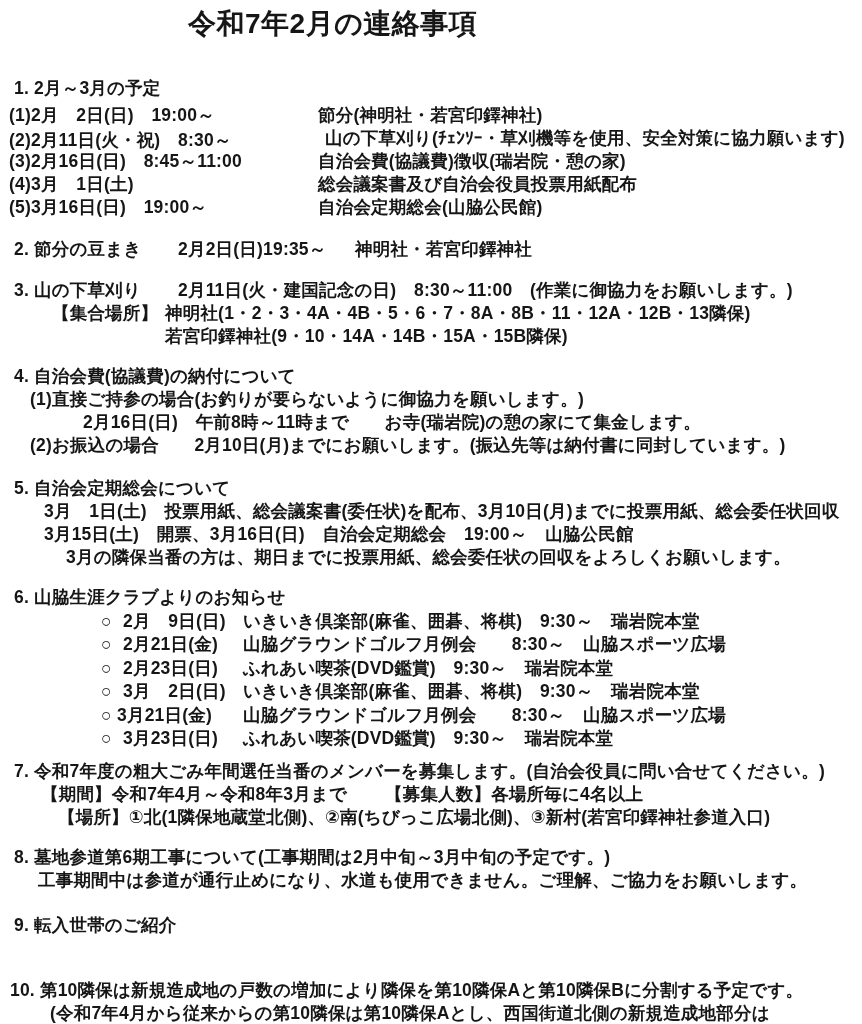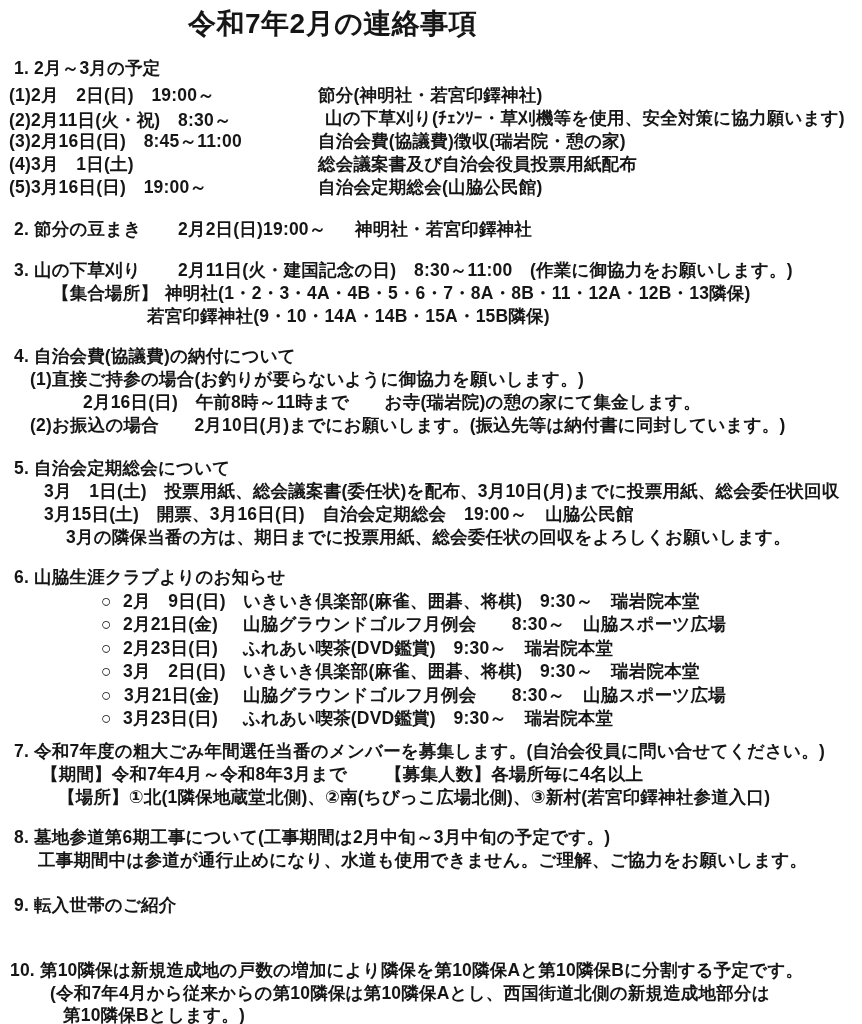--- a/index.html
+++ b/index.html
@@ -17,20 +17,21 @@
     font-family: "Liberation Sans", "DejaVu Sans", sans-serif;
   }
   
   .t {
     position: absolute;
     white-space: pre;
     font-weight: 700;
     font-size: 17.5px;
     line-height: 22px;
     letter-spacing: 0.2px;
+    margin-top: 20px;
   }
   .title {
     position: absolute;
     white-space: pre;
     font-weight: 700;
     font-size: 28px;
     line-height: 32px;
     letter-spacing: 0.5px;
   }
 </style>
@@ -47,28 +48,28 @@
   <div class="t" style="top:109px;left:9px">(2)2月11日(火・祝)　8:30～</div>
   <div class="t" style="top:107px;left:325px">山の下草刈り(ﾁｪﾝｿｰ・草刈機等を使用、安全対策に協力願います)</div>
   <div class="t" style="top:130px;left:9px">(3)2月16日(日)　8:45～11:00</div>
   <div class="t" style="top:130px;left:318px">自治会費(協議費)徴収(瑞岩院・憩の家)</div>
   <div class="t" style="top:153px;left:9px">(4)3月　1日(土)</div>
   <div class="t" style="top:153px;left:318px">総会議案書及び自治会役員投票用紙配布</div>
   <div class="t" style="top:176px;left:9px">(5)3月16日(日)　19:00～</div>
   <div class="t" style="top:176px;left:318px">自治会定期総会(山脇公民館)</div>
 
   <div class="t" style="top:218px;left:14px">2. 節分の豆まき</div>
-  <div class="t" style="top:218px;left:178px">2月2日(日)19:00～</div>
+  <div class="t" style="top:218px;left:178px">2月2日(日)19:35～</div>
   <div class="t" style="top:218px;left:355px">神明社・若宮印鐸神社</div>
 
   <div class="t" style="top:259px;left:14px">3. 山の下草刈り</div>
   <div class="t" style="top:259px;left:178px">2月11日(火・建国記念の日)　8:30～11:00　(作業に御協力をお願いします。)</div>
   <div class="t" style="top:282px;left:52px">【集合場所】</div>
   <div class="t" style="top:282px;left:165px">神明社(1・2・3・4A・4B・5・6・7・8A・8B・11・12A・12B・13隣保)</div>
-  <div class="t" style="top:305px;left:147px">若宮印鐸神社(9・10・14A・14B・15A・15B隣保)</div>
+  <div class="t" style="top:305px;left:165px">若宮印鐸神社(9・10・14A・14B・15A・15B隣保)</div>
 
   <div class="t" style="top:345px;left:14px">4. 自治会費(協議費)の納付について</div>
   <div class="t" style="top:368px;left:30px">(1)直接ご持参の場合(お釣りが要らないように御協力を願いします。)</div>
   <div class="t" style="top:391px;left:83px">2月16日(日)　午前8時～11時まで　　お寺(瑞岩院)の憩の家にて集金します。</div>
   <div class="t" style="top:414px;left:30px">(2)お振込の場合　　2月10日(月)までにお願いします。(振込先等は納付書に同封しています。)</div>
 
   <div class="t" style="top:457px;left:14px">5. 自治会定期総会について</div>
   <div class="t" style="top:480px;left:44px">3月　1日(土)　投票用紙、総会議案書(委任状)を配布、3月10日(月)までに投票用紙、総会委任状回収</div>
   <div class="t" style="top:503px;left:44px">3月15日(土)　開票、3月16日(日)　自治会定期総会　19:00～　山脇公民館</div>
   <div class="t" style="top:526px;left:66px">3月の隣保当番の方は、期日までに投票用紙、総会委任状の回収をよろしくお願いします。</div>
@@ -80,21 +81,21 @@
   <div class="t" style="top:613px;left:101px">○</div>
   <div class="t" style="top:613px;left:123px">2月21日(金)</div>
   <div class="t" style="top:613px;left:243px">山脇グラウンドゴルフ月例会　　8:30～　山脇スポーツ広場</div>
   <div class="t" style="top:637px;left:101px">○</div>
   <div class="t" style="top:637px;left:123px">2月23日(日)</div>
   <div class="t" style="top:637px;left:243px">ふれあい喫茶(DVD鑑賞)　9:30～　瑞岩院本堂</div>
   <div class="t" style="top:660px;left:101px">○</div>
   <div class="t" style="top:660px;left:123px">3月　2日(日)</div>
   <div class="t" style="top:660px;left:243px">いきいき倶楽部(麻雀、囲碁、将棋)　9:30～　瑞岩院本堂</div>
   <div class="t" style="top:684px;left:101px">○</div>
-  <div class="t" style="top:684px;left:124px">3月21日(金)</div>
+  <div class="t" style="top:684px;left:117px">3月21日(金)</div>
   <div class="t" style="top:684px;left:243px">山脇グラウンドゴルフ月例会　　8:30～　山脇スポーツ広場</div>
   <div class="t" style="top:707px;left:101px">○</div>
   <div class="t" style="top:707px;left:123px">3月23日(日)</div>
   <div class="t" style="top:707px;left:243px">ふれあい喫茶(DVD鑑賞)　9:30～　瑞岩院本堂</div>
 
   <div class="t" style="top:740px;left:14px">7. 令和7年度の粗大ごみ年間選任当番のメンバーを募集します。(自治会役員に問い合せてください。)</div>
   <div class="t" style="top:763px;left:41px">【期間】令和7年4月～令和8年3月まで</div>
   <div class="t" style="top:763px;left:385px">【募集人数】各場所毎に4名以上</div>
   <div class="t" style="top:786px;left:58px">【場所】①北(1隣保地蔵堂北側)、②南(ちびっこ広場北側)、③新村(若宮印鐸神社参道入口)</div>
 

